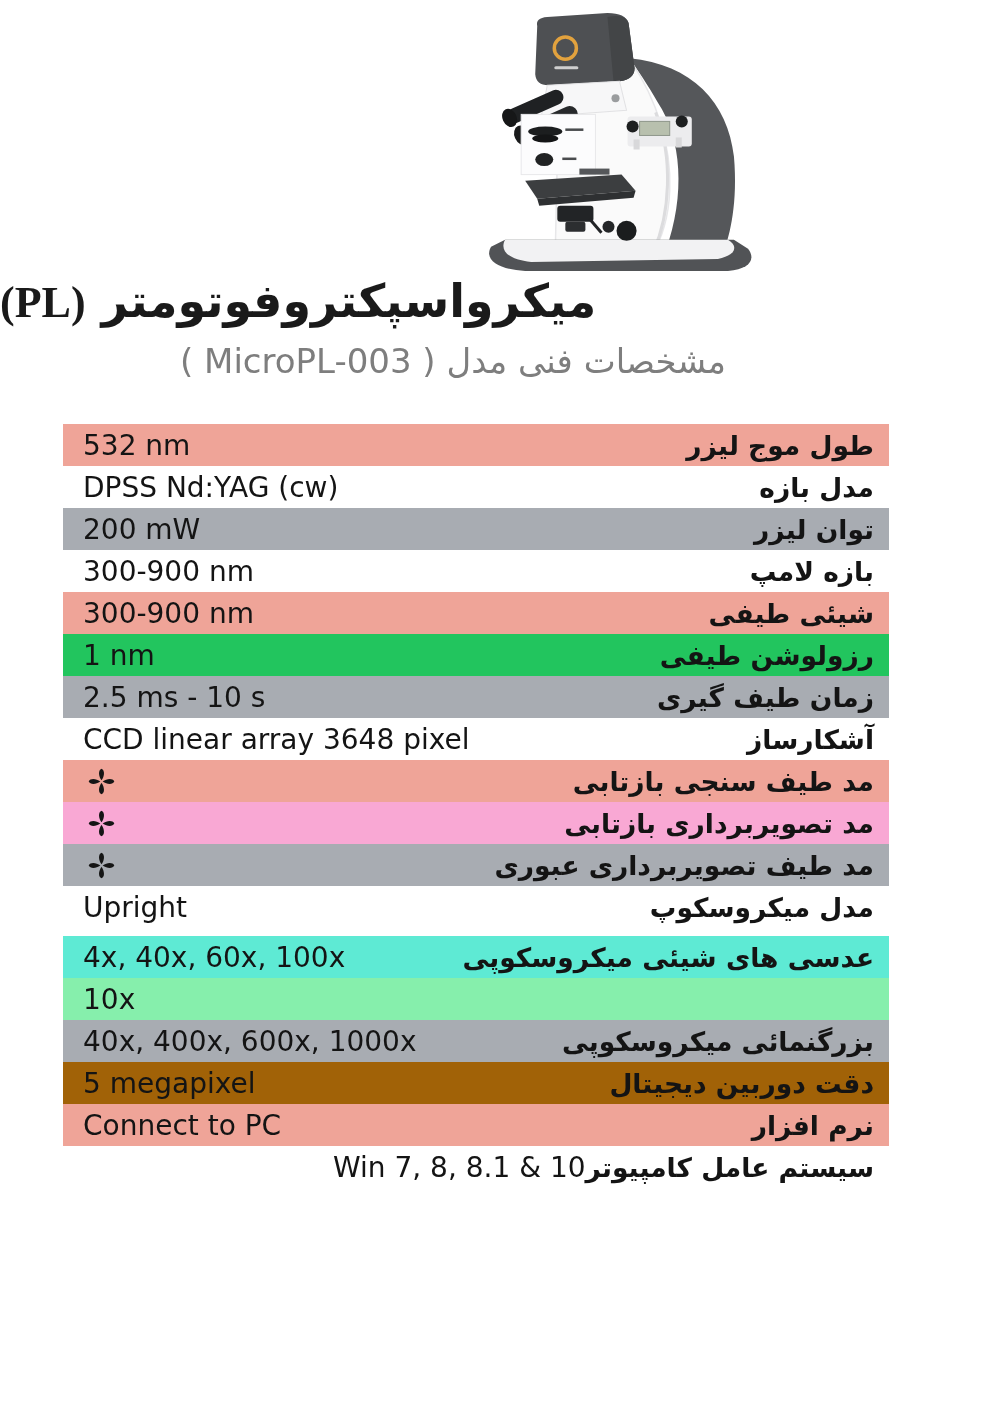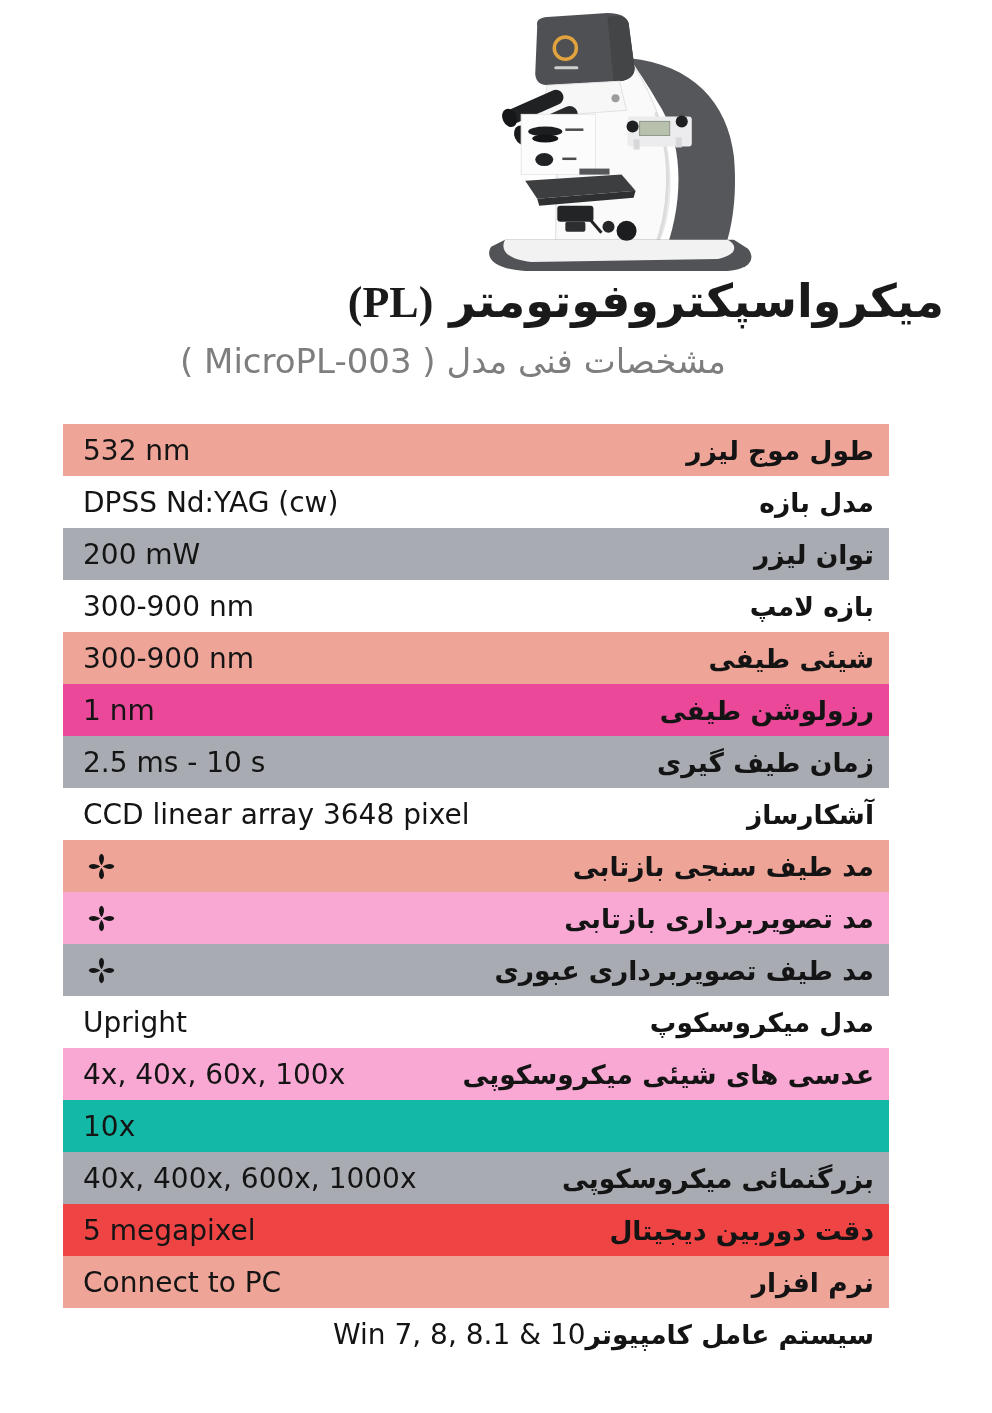--- a/index.html
+++ b/index.html
@@ -3,30 +3,30 @@
 <meta charset="utf-8">
 <style>
   html,body{margin:0;padding:0;background:#ffffff;}
   .page{
     position:relative;width:992px;height:1413px;background:#ffffff;overflow:hidden;
     font-family:"DejaVu Sans","Liberation Sans",sans-serif;color:#141414;
   }
   .hero{position:absolute;left:428px;top:8px;width:368px;height:276px;}
   .hero svg{width:100%;height:100%;display:block;}
   .title{
-    position:absolute;top:274px;left:0;width:944px;margin:0;text-align:right;
+    position:absolute;top:274px;left:0;width:944px;margin:0;text-align:left;
     font-size:46px;font-weight:700;color:#1a1a1a;direction:rtl;letter-spacing:0;
   }
   .title .title-en{font-family:"Liberation Serif","DejaVu Serif",serif;font-weight:700;font-size:44px;}
   .subtitle{
     position:absolute;top:341px;left:0;width:906px;margin:0;text-align:center;
     font-size:34px;font-weight:400;color:#7e7e7e;direction:rtl;
   }
   .spec-table{position:absolute;left:63px;top:424px;width:826px;}
-  .row{display:flex;align-items:center;justify-content:space-between;height:52px;}
+  .row{display:flex;align-items:center;justify-content:space-between;height:42px;}
   .row .value{
     font-size:28px;color:#141414;padding-left:20px;direction:ltr;white-space:nowrap;
     display:flex;align-items:center;
   }
   .row .label{
     font-size:26.5px;font-weight:700;color:#141414;padding-right:15px;direction:rtl;white-space:nowrap;
   }
   .petal-icon{width:31px;height:31px;display:block;margin-left:3px;}
 </style>
 </head>
@@ -108,21 +108,21 @@
         <div class="label" dir="rtl">توان لیزر</div>
       </div>
       <div class="row" style="background: rgb(255, 255, 255);">
         <div class="value">300-900 nm</div>
         <div class="label" dir="rtl">بازه لامپ</div>
       </div>
       <div class="row" style="background: rgb(239, 164, 152);">
         <div class="value">300-900 nm</div>
         <div class="label" dir="rtl">شیئی طیفی</div>
       </div>
-      <div class="row" style="background: #ec4899; gap: 24px;">
+      <div class="row" style="background: #22c55e; gap: 24px;">
         <div class="value">1 nm</div>
         <div class="label" dir="rtl">رزولوشن طیفی</div>
       </div>
       <div class="row" style="background: rgb(168, 172, 178);">
         <div class="value">2.5 ms - 10 s</div>
         <div class="label" dir="rtl">زمان طیف گیری</div>
       </div>
       <div class="row" style="background: rgb(255, 255, 255);">
         <div class="value">CCD linear array 3648 pixel</div>
         <div class="label" dir="rtl">آشکارساز</div>
@@ -163,32 +163,32 @@
               <path d="M20,18.5 C16,13 15.5,5.5 20,3.5 C24.5,5.5 24,13 20,18.5 Z" transform="rotate(270 20 20)"></path>
             </g>
           </svg>
         </div>
         <div class="label" dir="rtl">مد  طیف تصویربرداری عبوری</div>
       </div>
       <div class="row" style="background: rgb(255, 255, 255);">
         <div class="value">Upright</div>
         <div class="label" dir="rtl">مدل میکروسکوپ</div>
       </div>
-      <div class="row" style="background: #f9a8d4;">
+      <div class="row" style="background: #5eead4; margin-top: 8px;">
         <div class="value">4x, 40x, 60x, 100x</div>
         <div class="label" dir="rtl">عدسی های شیئی میکروسکوپی</div>
       </div>
-      <div class="row" style="background: #14b8a6;">
+      <div class="row" style="background: #86efac;">
         <div class="value">10x</div>
       </div>
       <div class="row" style="background: rgb(168, 172, 178);">
         <div class="value">40x, 400x, 600x, 1000x</div>
         <div class="label" dir="rtl">بزرگنمائی میکروسکوپی</div>
       </div>
-      <div class="row" style="background: #ef4444;">
+      <div class="row" style="background: #a16207;">
         <div class="value">5 megapixel</div>
         <div class="label" dir="rtl">دقت دوربین دیجیتال</div>
       </div>
       <div class="row" style="background: rgb(239, 164, 152);">
         <div class="value">Connect to PC</div>
         <div class="label" dir="rtl">نرم افزار</div>
       </div>
       <div class="row" style="background: rgb(255, 255, 255); justify-content: flex-end;">
         <div class="value">Win 7, 8, 8.1 &amp; 10</div>
         <div class="label" dir="rtl">سیستم عامل کامپیوتر</div>

